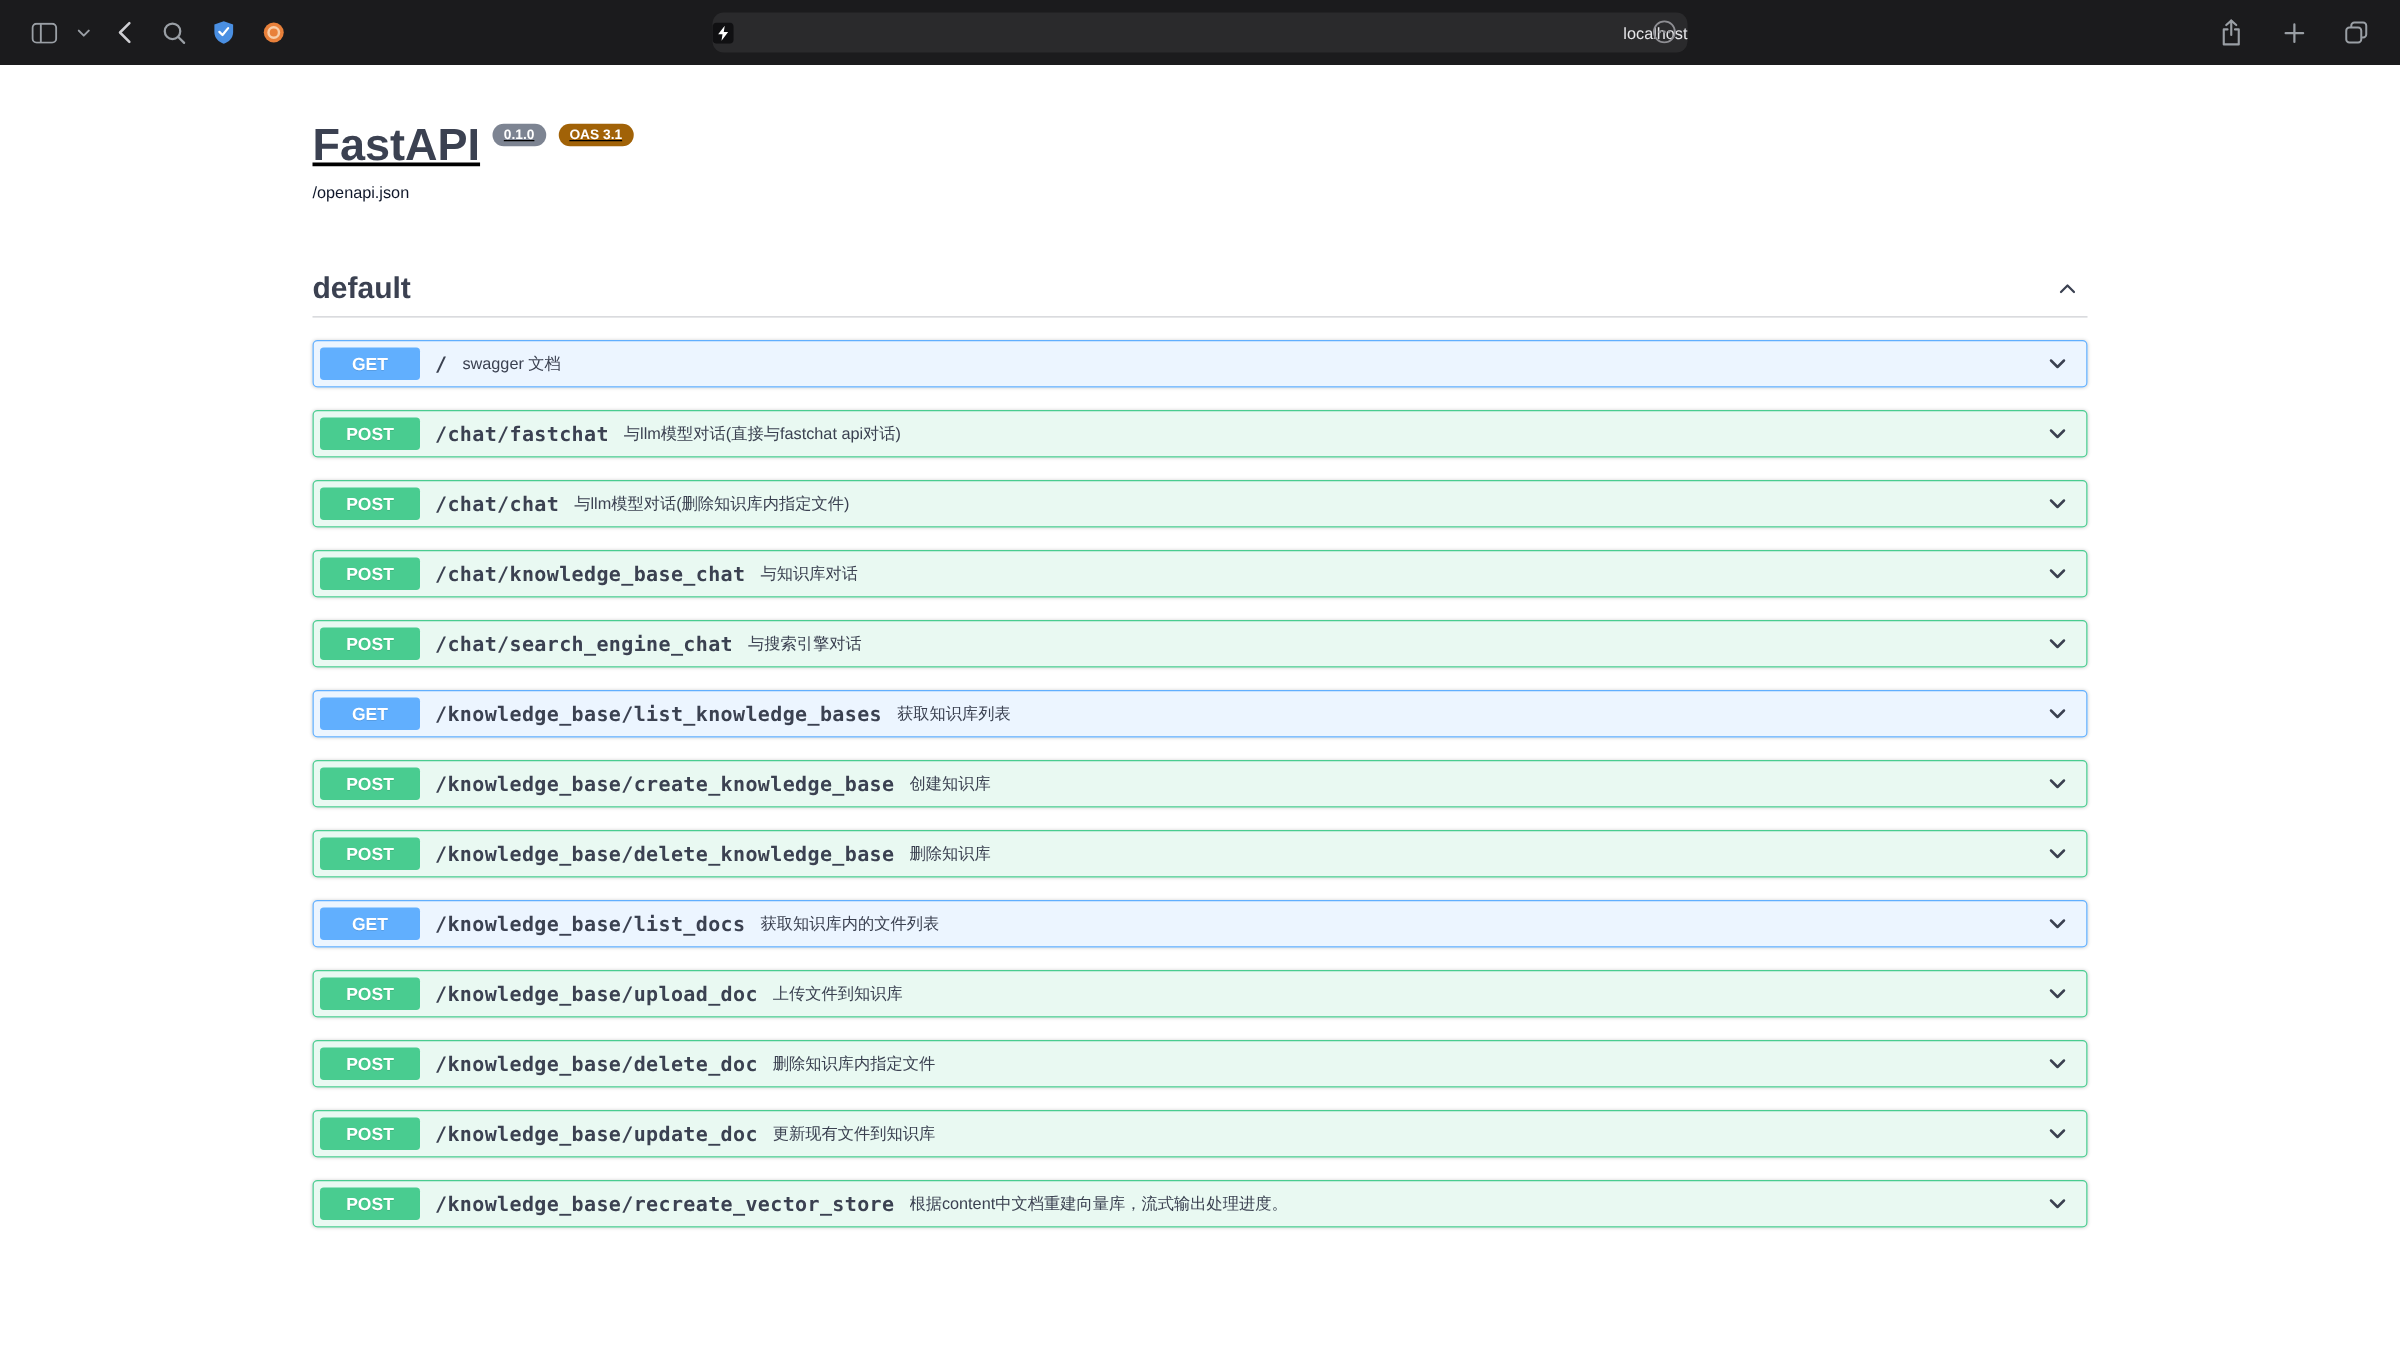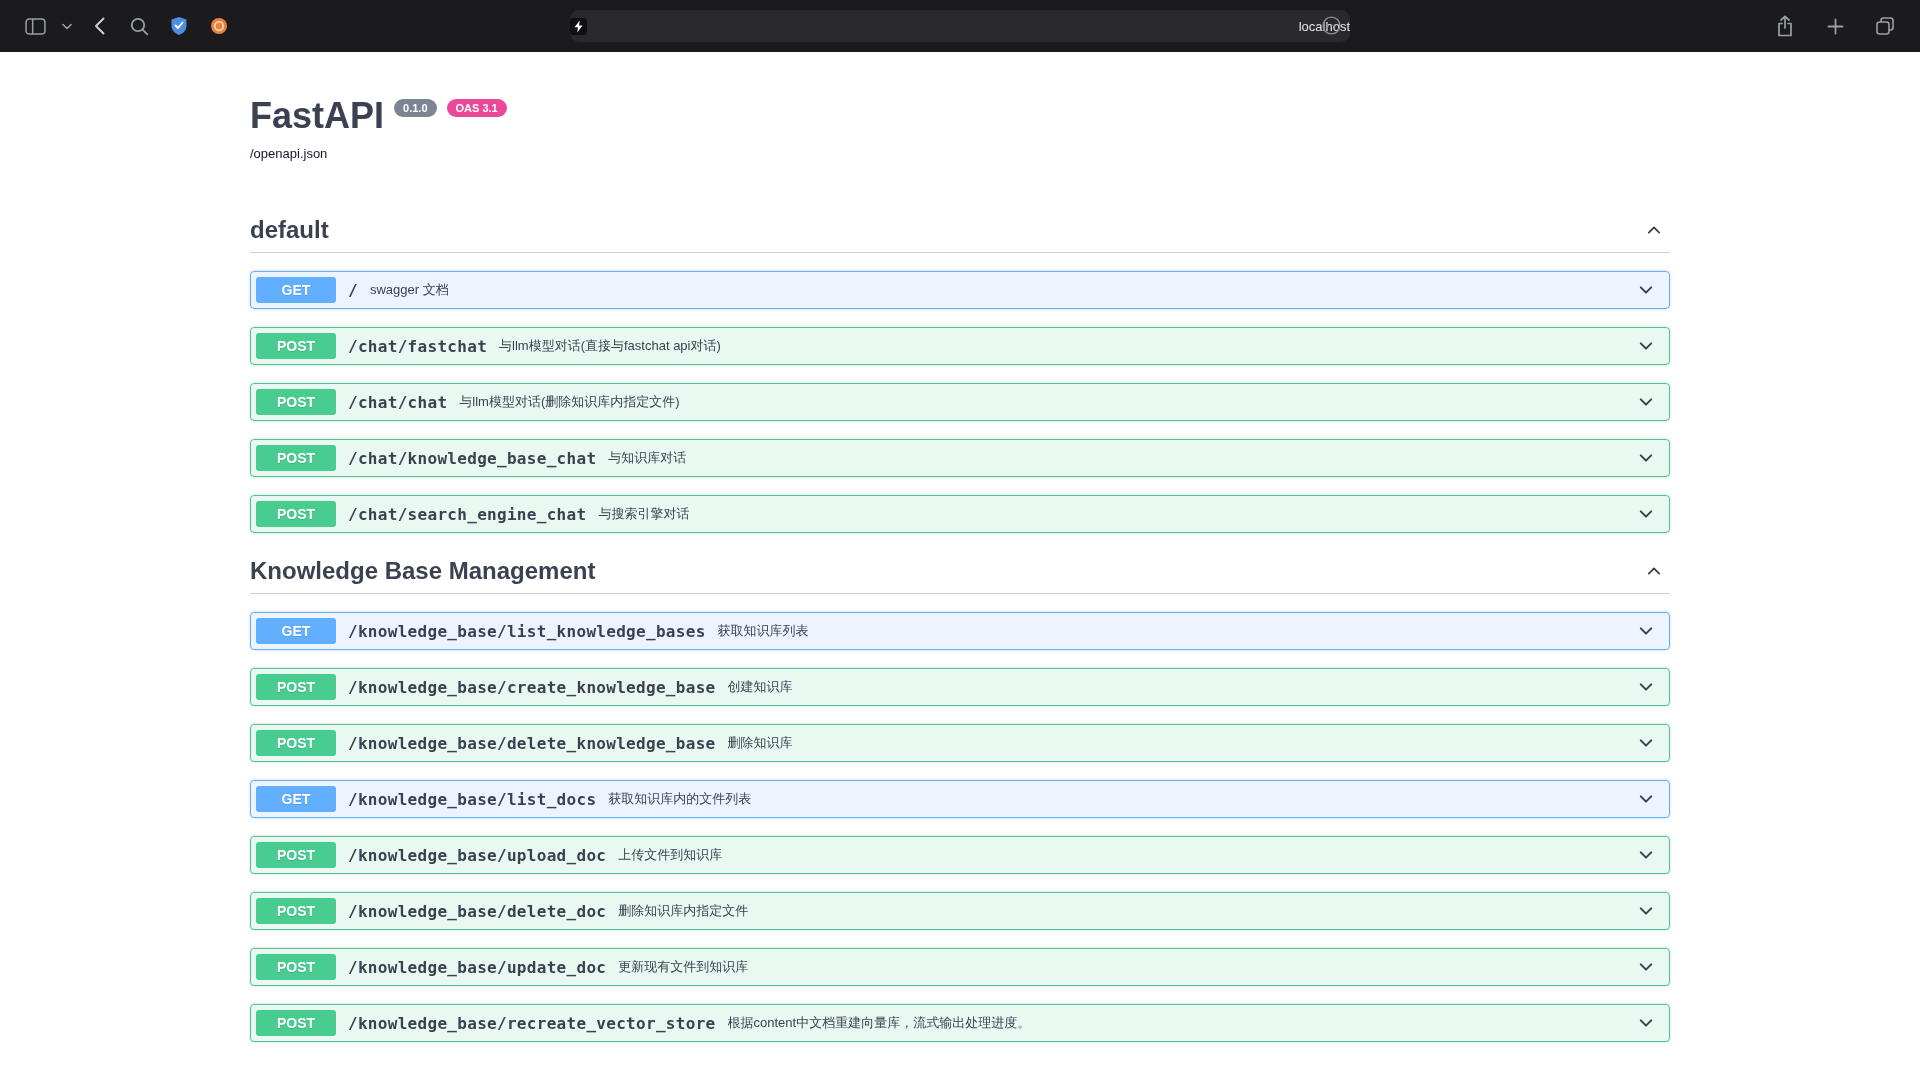--- a/index.html
+++ b/index.html
@@ -21,27 +21,27 @@
     color:#e6e6e9; font-size:13px; cursor:text; }
   .url-more { position:absolute; right:9px; top:6px; color:#8e8e93;
     display:flex; cursor:pointer; }
   .favicon { display:flex; }
   .tb-right { margin-left:auto; display:flex; align-items:center; gap:16px; }
 
   
   .page { height:1028px; overflow:hidden; background:#fff; }
   .swagger { width:1460px; margin:0 auto; padding:0 20px; }
 
-  .info { margin-top:46px; margin-bottom:44px; }
+  .info { margin-top:46px; margin-bottom:44px;text-decoration:underline; }
   .title-row { display:flex; align-items:flex-start; gap:10px; }
   .api-title { font-size:36px; font-weight:700; color:#3b4151; line-height:1; }
   .badge { font-size:11px; font-weight:700; color:#fff; border-radius:57px;
     padding:3px 9px; margin-top:1px; display:inline-block; }
   .badge.version { background:#7d8492; }
-  .badge.oas { background:#ec4899; }
+  .badge.oas { background:#a16207; }
   .spec-link { display:inline-block; margin-top:12px; font-size:13px;
     color:#0f172a; text-decoration:none; cursor:pointer; }
 
   .api-section { margin-bottom:12px; }
   .section-header { display:flex; align-items:center; justify-content:space-between;
     padding:10px 0 8px 0; border-bottom:1px solid rgba(59,65,81,.25);
     cursor:pointer; }
   .section-title { font-size:24px; font-weight:700; color:#3b4151; }
   .collapse-btn { background:none; border:none; cursor:pointer; padding:4px 6px; display:flex; }
 
@@ -215,28 +215,20 @@
               <span class="op-desc">与搜索引擎对话</span>
               <span class="row-chevron">
                 <svg width="20" height="20" viewBox="0 0 20 20">
                   <path d="M4.8 7.4 L10 12.6 L15.2 7.4" fill="none" stroke="#3b4151" stroke-width="2" stroke-linecap="round" stroke-linejoin="round"></path>
                 </svg>
               </span>
             </div>
           </div>
         </section>
         <section class="api-section">
-          <div class="section-header">
-            <span class="section-title">Knowledge Base Management</span>
-            <button class="collapse-btn">
-              <svg width="20" height="20" viewBox="0 0 20 20">
-                <path d="M4.8 12.6 L10 7.4 L15.2 12.6" fill="none" stroke="#3b4151" stroke-width="1.8" stroke-linecap="round" stroke-linejoin="round"></path>
-              </svg>
-            </button>
-          </div>
           <div class="op-list">
             <div class="opblock get">
               <span class="method-badge">GET</span>
               <span class="op-path">/knowledge_base/list_knowledge_bases</span>
               <span class="op-desc">获取知识库列表</span>
               <span class="row-chevron">
                 <svg width="20" height="20" viewBox="0 0 20 20">
                   <path d="M4.8 7.4 L10 12.6 L15.2 7.4" fill="none" stroke="#3b4151" stroke-width="2" stroke-linecap="round" stroke-linejoin="round"></path>
                 </svg>
               </span>

